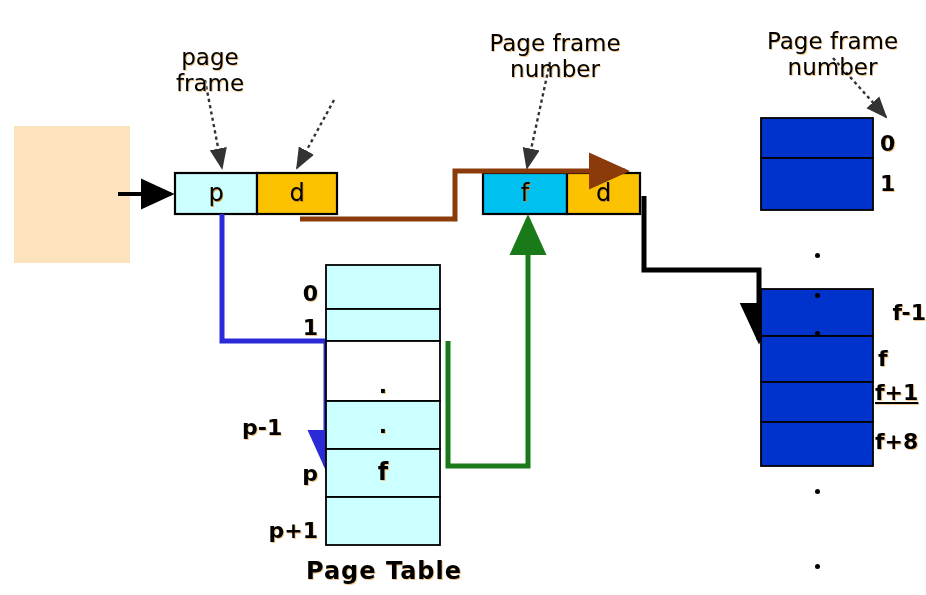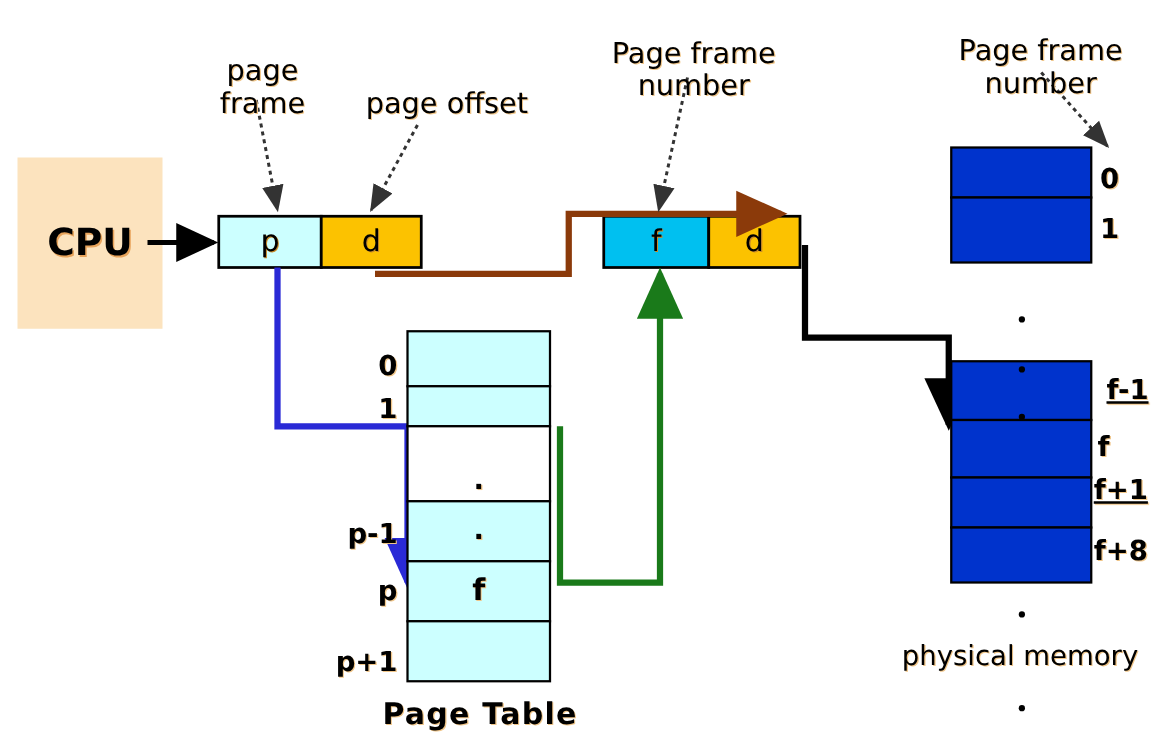--- a/index.html
+++ b/index.html
@@ -124,61 +124,58 @@
     <rect x="761" y="336" width="112" height="46" fill="#0033cc" stroke="#000000" stroke-width="1.8"></rect>
     <rect x="761" y="382" width="112" height="40" fill="#0033cc" stroke="#000000" stroke-width="1.8"></rect>
     <rect x="761" y="422" width="112" height="44" fill="#0033cc" stroke="#000000" stroke-width="1.8"></rect>
 
     <line x1="205" y1="80" x2="222" y2="168" stroke="#333333" stroke-width="2.4" stroke-dasharray="3.2,3.2" marker-end="url(#ah-dot)"></line>
     <line x1="334" y1="100" x2="297" y2="168" stroke="#333333" stroke-width="2.4" stroke-dasharray="3.2,3.2" marker-end="url(#ah-dot)"></line>
     <line x1="550" y1="62" x2="527" y2="168" stroke="#333333" stroke-width="2.4" stroke-dasharray="3.2,3.2" marker-end="url(#ah-dot)"></line>
     <line x1="833" y1="58" x2="886" y2="117" stroke="#333333" stroke-width="2.4" stroke-dasharray="3.2,3.2" marker-end="url(#ah-dot)"></line>
   </svg>
 
-  <div class="lbl cpu-text" style="left:14px; top:178px; width:116px;">CPU</div>
 
   <div class="lbl annot" style="left:140px; top:44px; width:140px;">page
 frame</div>
 
-  <div class="lbl annot" style="left:265px; top:70px; width:185px;">page offset</div>
 
   <div class="lbl annot" style="left:470px; top:30px; width:170px;">Page frame
 number</div>
 
   <div class="lbl annot" style="left:745px; top:28px; width:175px;">Page frame
 number</div>
 
   <div class="lbl cellchar" style="left:175px; top:180px; width:82px;">p</div>
   <div class="lbl cellchar" style="left:257px; top:180px; width:80px;">d</div>
 
   <div class="lbl cellchar" style="left:483px; top:180px; width:84px;">f</div>
   <div class="lbl cellchar" style="left:567px; top:180px; width:73px;">d</div>
 
   <div class="lbl idx" style="left:246px; top:281px; width:72px; text-align:right;">0</div>
   <div class="lbl idx" style="left:246px; top:315px; width:72px; text-align:right;">1</div>
   <div class="lbl idx" style="left:246px; top:360px; width:72px; text-align:right;"></div>
-  <div class="lbl idx" style="left:262px; top:415px; width:72px; text-align:center;">p-1</div>
+  <div class="lbl idx" style="left:242px; top:415px; width:72px; text-align:left;">p-1</div>
   <div class="lbl idx" style="left:246px; top:461px; width:72px; text-align:right;">p</div>
   <div class="lbl idx" style="left:246px; top:508px; width:72px; text-align:right;margin-top:10px;">p+1</div>
 
   <div class="lbl idx" style="left:326px; top:378px; width:114px;">·</div>
   <div class="lbl idx" style="left:326px; top:418px; width:114px;">·</div>
   <div class="lbl idx" style="left:326px; top:459px; width:114px; font-size:24px;">f</div>
 
   <div class="lbl ptitle" style="left:286px; top:558px; width:196px;text-align:center;">Page Table</div>
 
   <div class="lbl idx" style="left:880px; top:131px; width:44px; text-align:left;">0</div>
   <div class="lbl idx" style="left:880px; top:171px; width:44px; text-align:left;">1</div>
 
-  <div class="lbl idx" style="left:878px; top:300px; width:48px; text-align:center;text-decoration:underline;">f-1</div>
+  <div class="lbl idx" style="left:878px; top:300px; width:48px; text-align:right;">f-1</div>
   <div class="lbl idx" style="left:878px; top:346px; width:48px; text-align:left;">f</div>
   <div class="lbl idx" style="left:875px; top:380px; width:32px; text-align:left;text-decoration:underline;">f+1</div>
   <div class="lbl idx" style="left:875px; top:429px; width:52px; text-align:left;">f+8</div>
 
-  <div class="lbl pmem" style="left:707px; top:513px; width:218px;">physical memory</div>
 
   <div class="dot" style="left:815px; top:253px;"></div>
   <div class="dot" style="left:815px; top:293px;"></div>
   <div class="dot" style="left:815px; top:331px;"></div>
   <div class="dot" style="left:815px; top:489px;"></div>
   <div class="dot" style="left:815px; top:564px;"></div>
 
 </div>
 
 </body></html>

